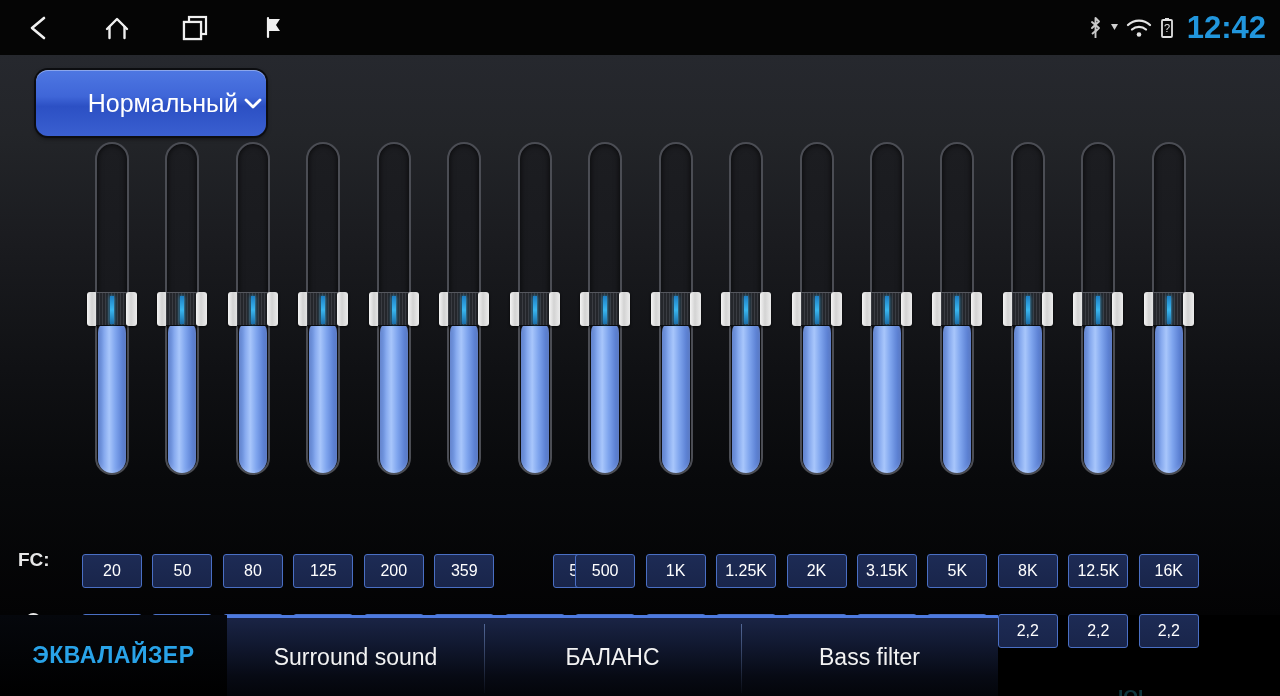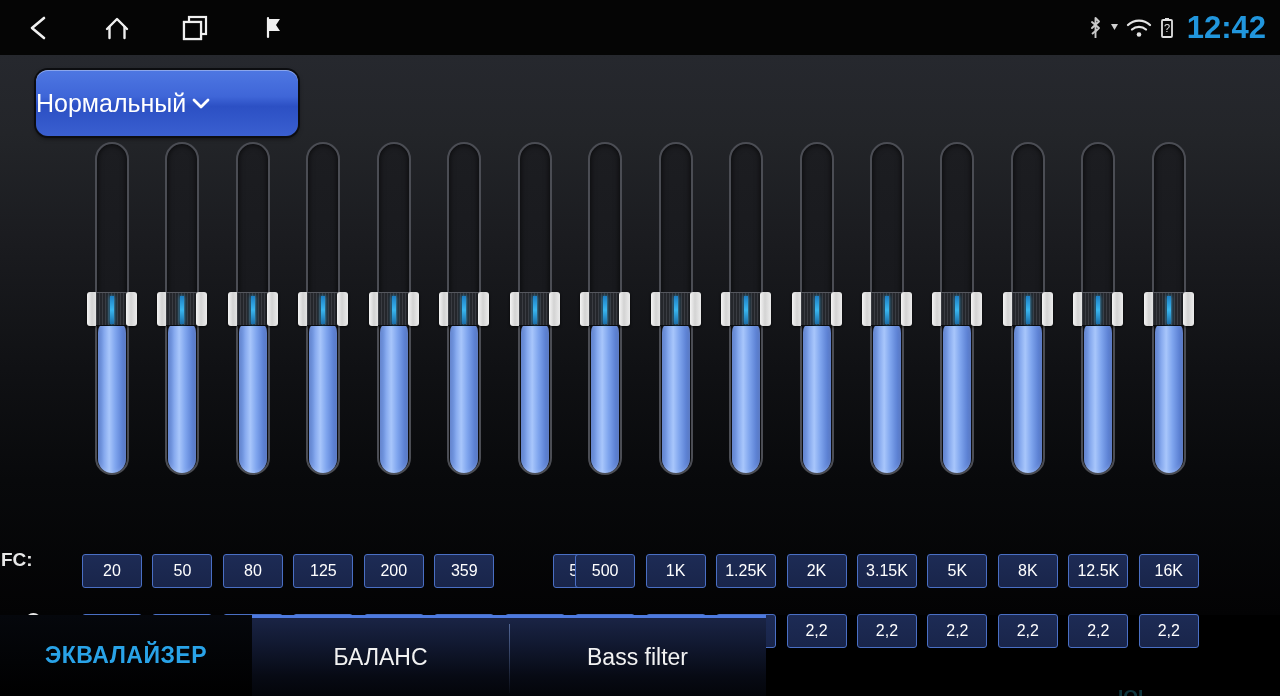--- a/index.html
+++ b/index.html
@@ -44,27 +44,27 @@
     position:absolute; left:0; top:55px;
     width:1280px; height:560px;
     background:linear-gradient(to bottom,
        #26282e 0%, #232529 14%, #1a1b1f 34%,
        #101114 56%, #08090b 76%, #030304 100%);
   }
 
   
   #preset {
     position:absolute; left:36px; top:15px;
-    width:262px; height:66px;
+    width:230px; height:66px;
     border-radius:12px;
     background:linear-gradient(to bottom,
        #4e77e2 0%, #3f66d8 40%, #2c50c4 55%, #3a5fd0 100%);
     box-shadow:0 0 0 2px #0c0d10, 0 2px 5px rgba(0,0,0,.7),
                inset 0 1px 0 rgba(255,255,255,.35);
-    display:flex; align-items:center; justify-content:flex-start;
+    display:flex; align-items:center; justify-content:flex-end;
     color:#fff; font-size:25px;
     cursor:pointer;
   }
   #preset .lbl { margin-right:2px; }
   #preset .chev { display:inline-flex; align-items:center; }
 
   
   #sliders { position:absolute; left:0; top:0; width:1280px; height:440px; }
   .slider {
     position:absolute; top:87px;
@@ -118,21 +118,21 @@
     box-shadow:0 1px 3px rgba(0,0,0,.8);
   }
   .thumb .cap.l { left:0; }
   .thumb .cap.r { right:0; }
 
   
   .rowlabel {
     position:absolute;
     color:#e8e8e8; font-size:19px; font-weight:bold;
   }
-  #fclabel { left:1px; top:494px; }
+  #fclabel { left:18px; top:494px; }
   #qlabel  { left:26px; top:554px; }
   .cell {
     position:absolute;
     width:60px; height:34px;
     border:1px solid #4a6fc4;
     border-radius:3px;
     background:linear-gradient(to bottom,#1d2b55,#19254a);
     color:#fff; font-size:16px;
     display:flex; align-items:center; justify-content:center;
     cursor:pointer;
@@ -431,19 +431,20 @@
         <div class="cell fccell" style="left: 997.85px;">8K</div>
         <div class="cell qcell" style="left: 997.85px;">2,2</div>
         <div class="cell fccell" style="left: 1068.3px;">12.5K</div>
         <div class="cell qcell" style="left: 1068.3px;">2,2</div>
         <div class="cell fccell" style="left: 1138.75px;">16K</div>
         <div class="cell qcell" style="left: 1138.75px;">2,2</div>
       </div>
   </div>
 
   <div id="tabs">
-      <div class="tab active" style="width: 252px;">ЭКВАЛАЙЗЕР</div>
+      <div class="tab active" style="width: 227px;">ЭКВАЛАЙЗЕР</div>
+      <div class="tab inactive" style="width: 257px;">Surround sound</div>
       <div class="tab inactive" style="width: 257px;">БАЛАНС</div>
       <div class="tab inactive" style="width: 257px;">Bass filter</div>
     </div>
 
   <div id="watermark">IQI</div>
 </div>
 
 </body></html>

